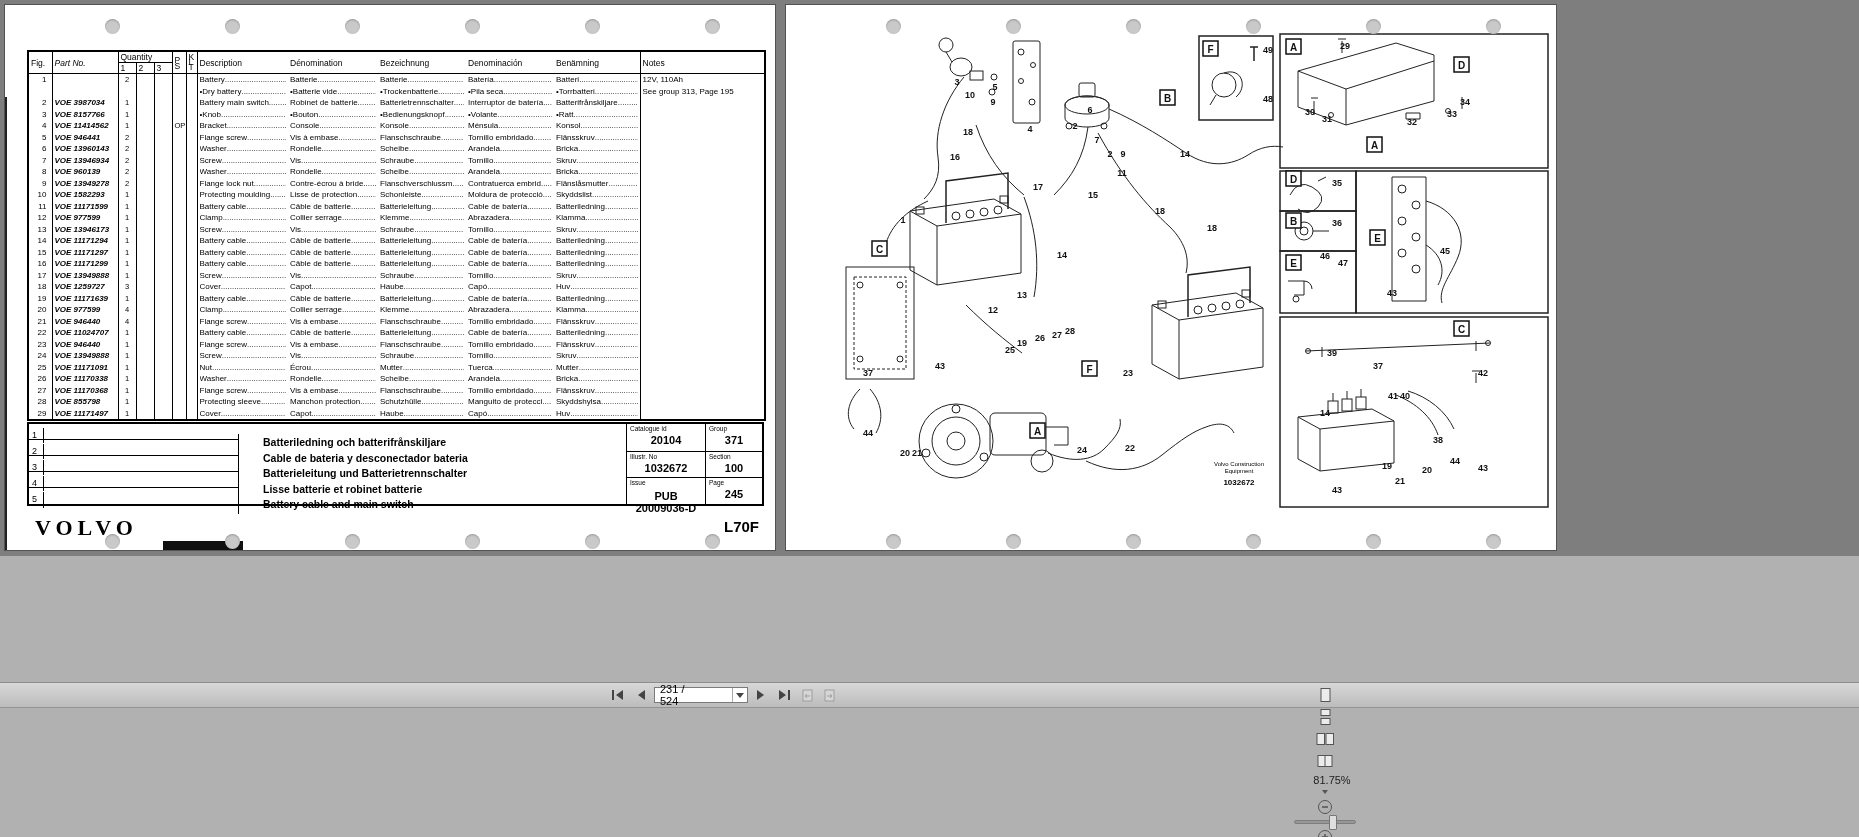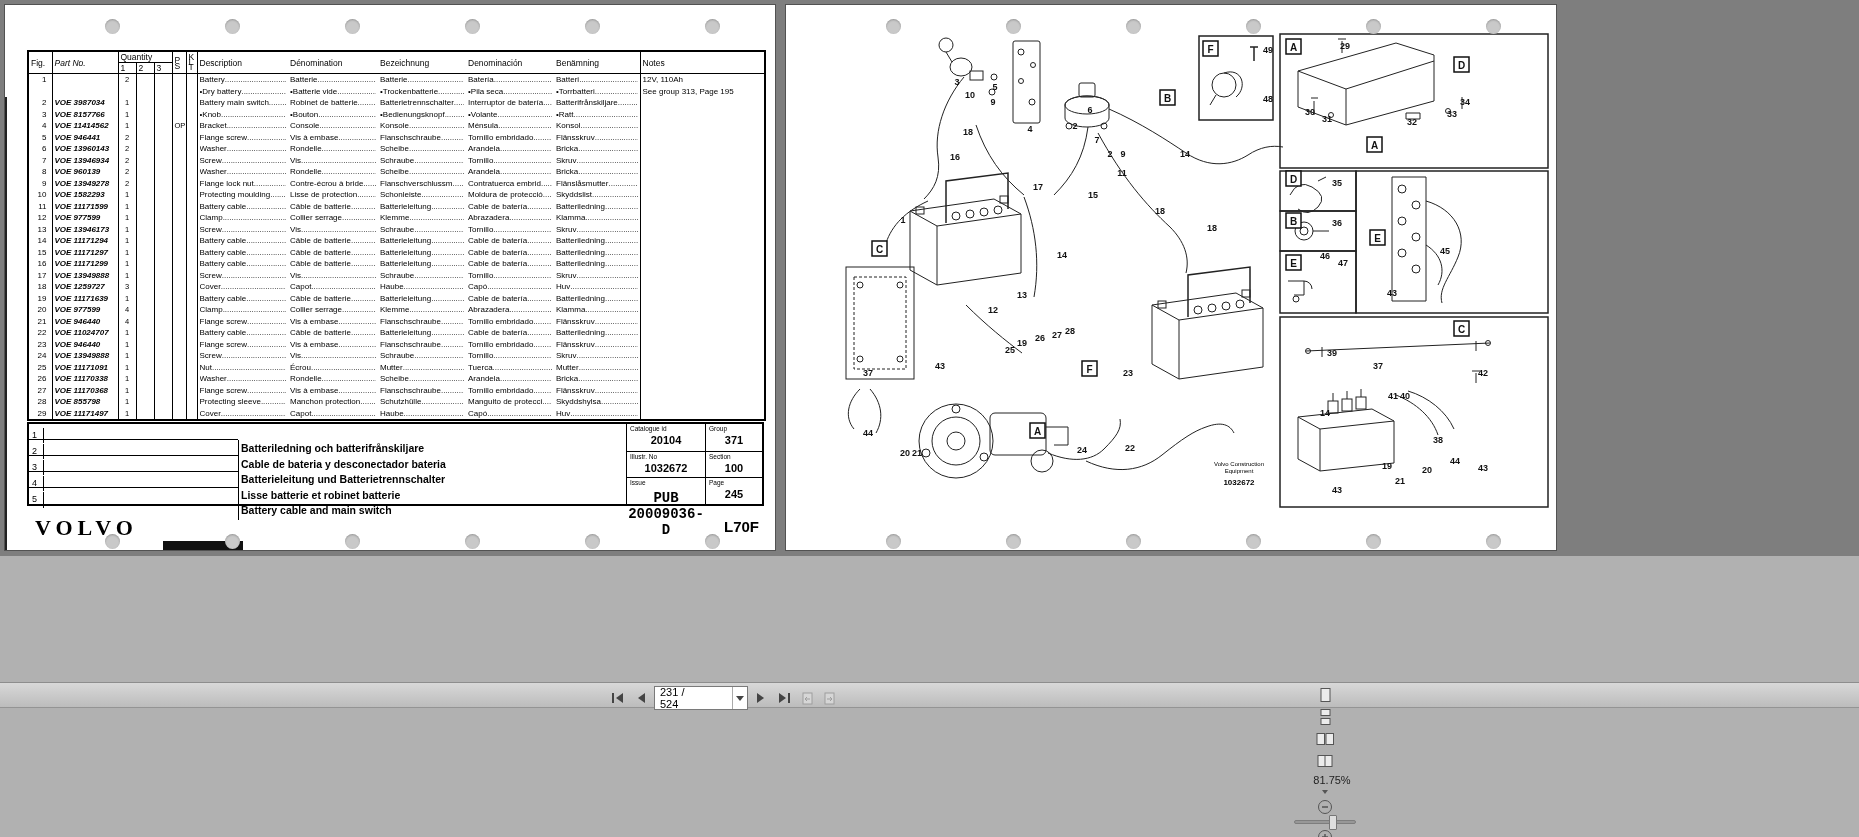--- a/index.html
+++ b/index.html
@@ -37,31 +37,31 @@
   .dots { flex:1; overflow:hidden; white-space:nowrap; }
   .dots::before { content:"........................................................................................................................................"; }
 
   
   .fbox { position:absolute; left:22px; top:417px; width:737px; height:84px; border:2px solid #000; }
   .fb-rows { position:absolute; left:0; top:0; width:209px; height:100%; }
   .fb-row { height:16px; border-bottom:1px solid #000; }
   .fb-row:last-child { border-bottom:none; }
   .fb-num { display:inline-block; width:15px; height:100%; border-right:1px solid #000;
             font-size:9px; line-height:15px; padding-left:3px; }
-  .fb-titles { position:absolute; left:209px; top:16px; width:388px; height:100%;
-               border-left:1px solid #000; padding:1px 0 0 2px; }
+  .fb-titles { position:absolute; left:209px; top:10px; width:388px; height:100%;
+               border-left:1px solid #000; padding:1px 0 0 24px; }
   .fb-title { height:15.6px; line-height:15.6px; font-weight:bold; font-size:10.5px; white-space:nowrap; }
   .fb-meta { position:absolute; left:597px; right:0; top:0; bottom:0; border-left:1px solid #000;
              display:grid; grid-template-columns:78px 1fr; grid-template-rows:1fr 1fr 1fr; }
   .meta-cell { position:relative; border-left:1px solid #000; border-top:1px solid #000; }
   .meta-cell.col1 { border-left:none; }
   .meta-cell.row1 { border-top:none; }
   .m-label { position:absolute; left:3px; top:1px; font-size:6.5px; }
   .m-value { position:absolute; left:0; right:0; top:10px; text-align:center; font-weight:bold; font-size:11px; }
-  .m-value.small { font-size:14px; top:12px;font-family:Liberation Mono, monospace; }
+  .m-value.small { font-size:11px; top:12px; }
 
   .volvo { position:absolute; left:30px; top:510px; font-family:"Liberation Serif", serif;
            font-weight:bold; font-size:22px; letter-spacing:5px; }
   .model { position:absolute; right:16px; top:513px; font-weight:bold; font-size:15px; }
   .blackbar { position:absolute; left:158px; top:536px; width:80px; height:9px; background:#111; }
 
   
   #diagram { position:absolute; left:0; top:0; }
   .credit { position:absolute; left:408px; top:456px; width:90px; text-align:center;
             font-size:6px; line-height:7px; }
@@ -69,21 +69,21 @@
            font-weight:bold; font-size:8px; }
 
   
   .toolbar { position:absolute; left:0; top:682px; width:1859px; height:26px;
              background:linear-gradient(#d8d8d8,#bcbcbc); border-top:1px solid #8d8d8d;
              border-bottom:1px solid #949494; }
   .nav-cluster { position:absolute; left:608px; top:3px; display:flex; align-items:center; gap:3px; }
   .zoom-cluster { position:absolute; left:1290px; top:3px; display:flex; align-items:center; gap:4px;flex-direction:column; }
   .tb-btn { border:none; background:transparent; width:20px; height:18px; padding:0;
             display:flex; align-items:center; justify-content:center; cursor:pointer; }
-  .page-combo { width:94px; height:24px; background:#fff; border:1px solid #7a7a7a;
+  .page-combo { width:94px; height:16px; background:#fff; border:1px solid #7a7a7a;
                 display:flex; align-items:center; font-size:11px; position:relative;gap:36px; }
   .page-combo .pc-text { padding-left:5px; flex:1; }
   .combo-arrow { width:15px; height:100%; border-left:1px solid #aaa;
                  display:flex; align-items:center; justify-content:center; }
   .combo-arrow::before { content:""; border-left:4px solid transparent; border-right:4px solid transparent;
                          border-top:5px solid #444; }
   .zoom-label { font-size:11px; color:#222; margin-left:14px; }
   .zoom-caret { width:10px; display:flex; align-items:center; justify-content:center; }
   .zoom-caret::before { content:""; border-left:3.5px solid transparent; border-right:3.5px solid transparent;
                         border-top:4px solid #555; }

